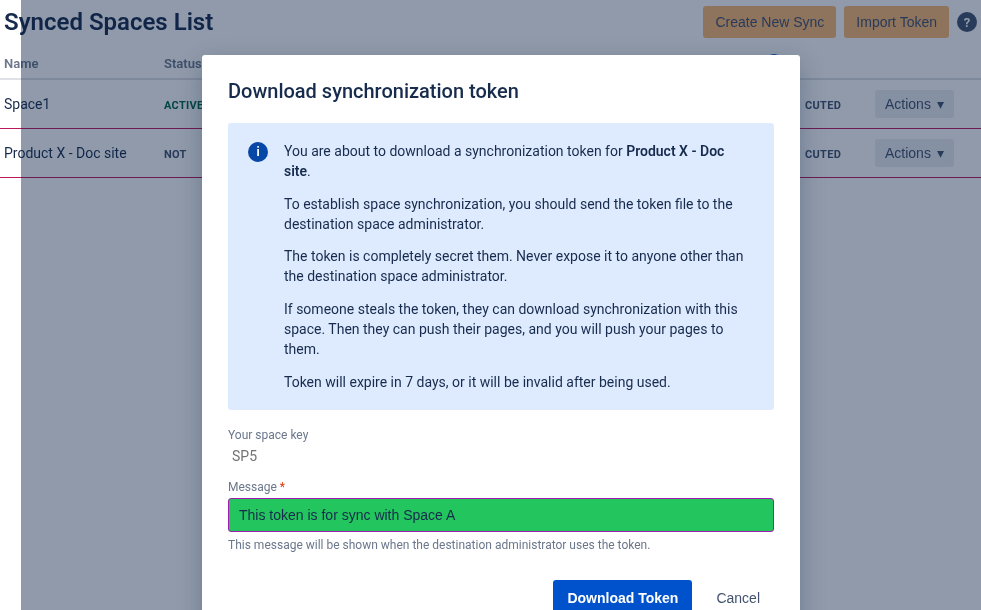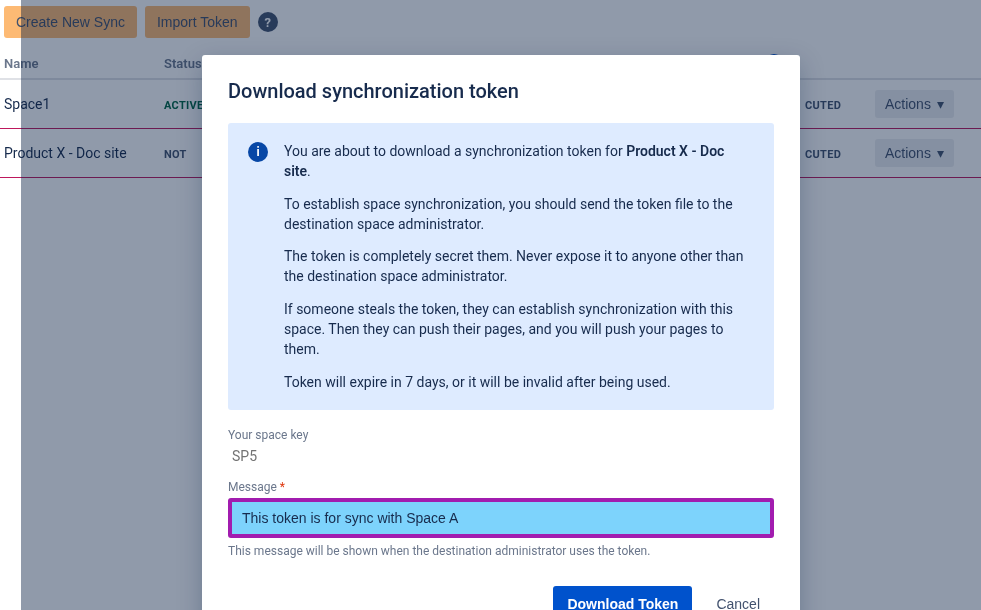--- a/index.html
+++ b/index.html
@@ -194,23 +194,23 @@
   .required-star { color: #de350b; }
   .field-value {
     font-size: 14px;
     color: #737373;
     padding: 2px 4px;
   }
   .text-input {
     width: 100%;
     padding: 8px 10px;
     font-size: 14px;
-    border: 4px solid #a21caf;
-    border-radius: 3px;
-    background: #7dd3fc;
+    border: 1px solid #a21caf;
+    border-radius: 3px;
+    background: #22c55e;
     color: #172b4d;
   }
   .field-hint {
     font-size: 12px;
     color: #6b778c;
     margin-top: 6px;
   }
   .modal-actions {
     display: flex;
     justify-content: flex-end;
@@ -218,20 +218,21 @@
     margin-top: 28px;
   }
   .modal-actions .btn { padding: 8px 14px; }
   .th-right { width: 110px; }
 </style>
 </head>
 <body>
 
 <div class="page">
   <div class="header">
+    <h1 class="page-title">Synced Spaces List</h1>
     <div class="header-actions">
       <button class="btn btn-default">Create New Sync</button>
       <button class="btn btn-default">Import Token</button>
       <span class="help-icon">?</span>
     </div>
   </div>
 
   <table>
     <thead>
       <tr>
@@ -272,21 +273,21 @@
     <h2>Download synchronization token</h2>
 
     <div class="info-panel">
       <div class="info-icon">i</div>
       <div class="info-content">
         <p>
           <span>You are about to download a synchronization token for </span><strong>Product X - Doc site</strong><span>.</span>
         </p>
         <p>To establish space synchronization, you should send the token file to the destination space administrator.</p>
         <p>The token is completely secret them. Never expose it to anyone other than the destination space administrator.</p>
-        <p>If someone steals the token, they can establish synchronization with this space. Then they can push their pages, and you will push your pages to them.</p>
+        <p>If someone steals the token, they can download synchronization with this space. Then they can push their pages, and you will push your pages to them.</p>
         <p>Token will expire in 7 days, or it will be invalid after being used.</p>
       </div>
     </div>
 
     <div class="field-group">
       <label class="field-label">Your space key</label>
       <div class="field-value">SP5</div>
     </div>
 
     <div class="field-group">

